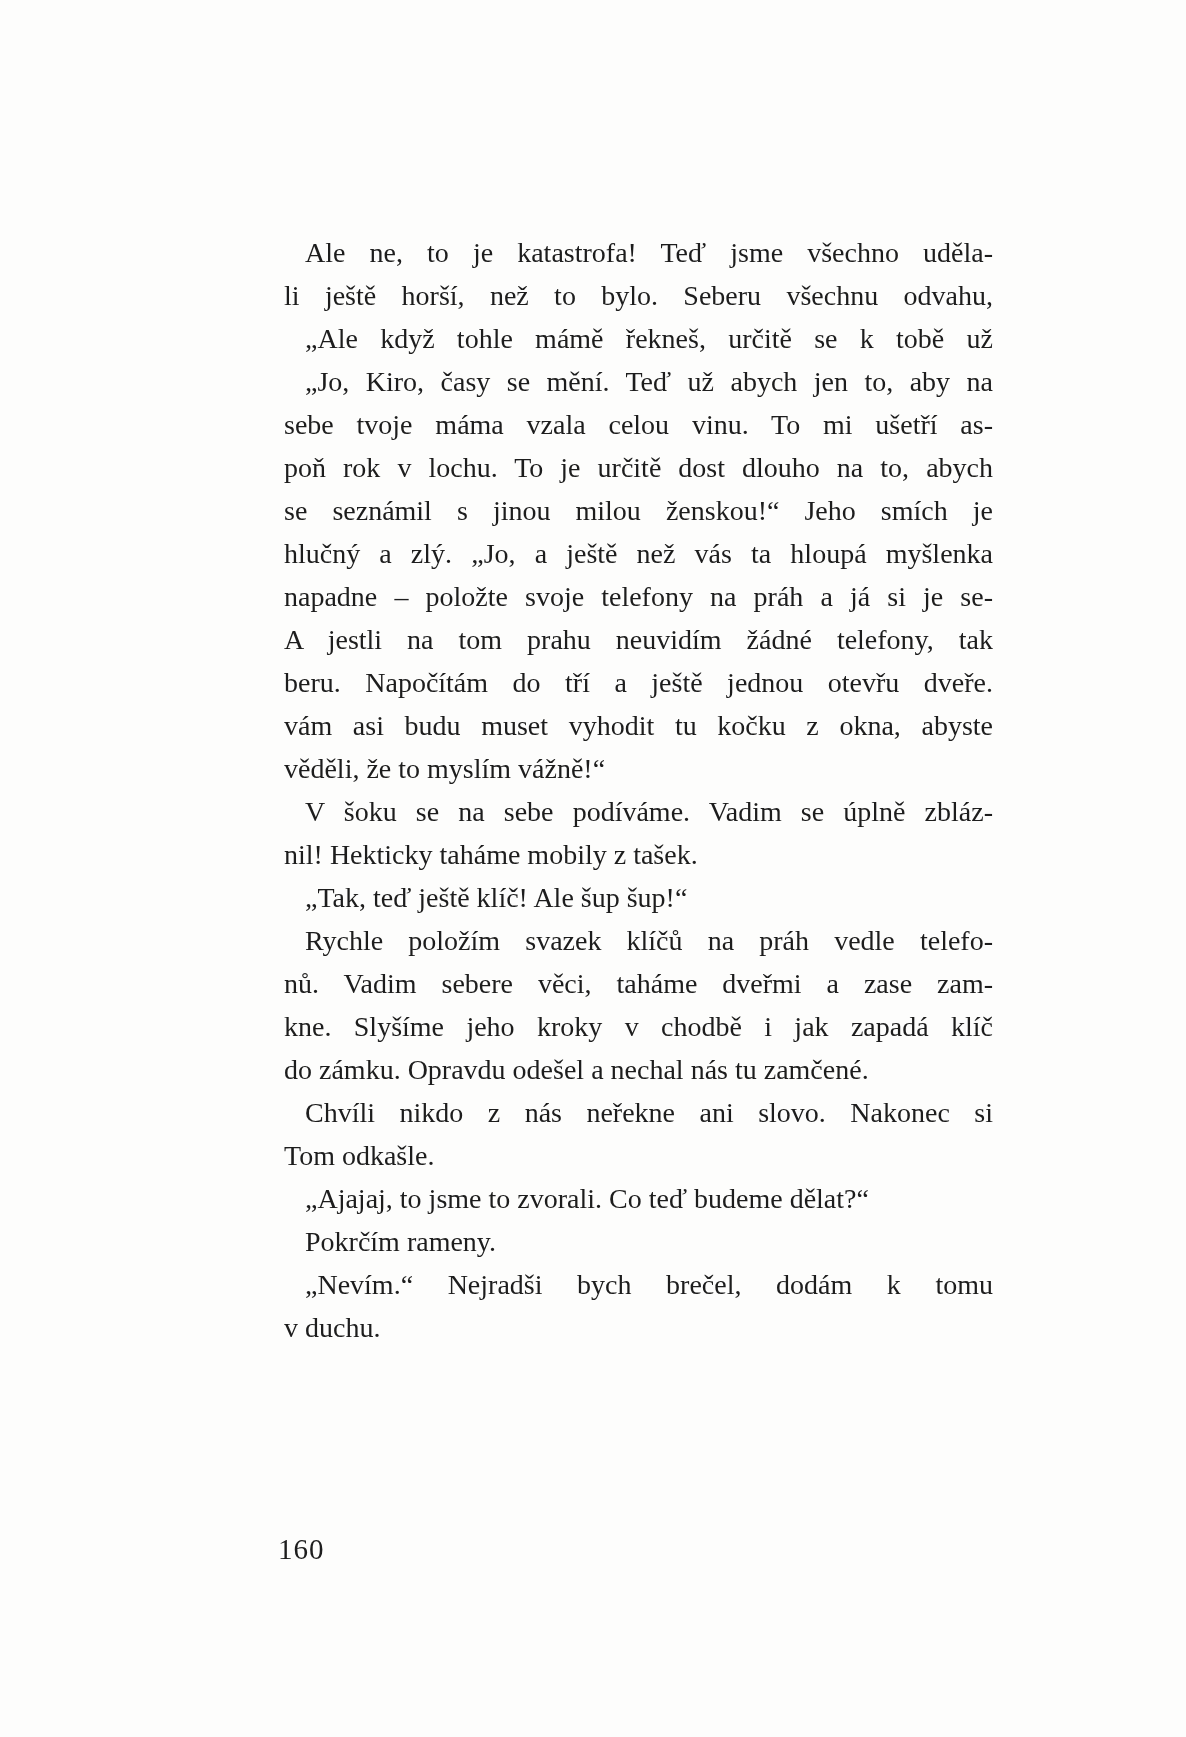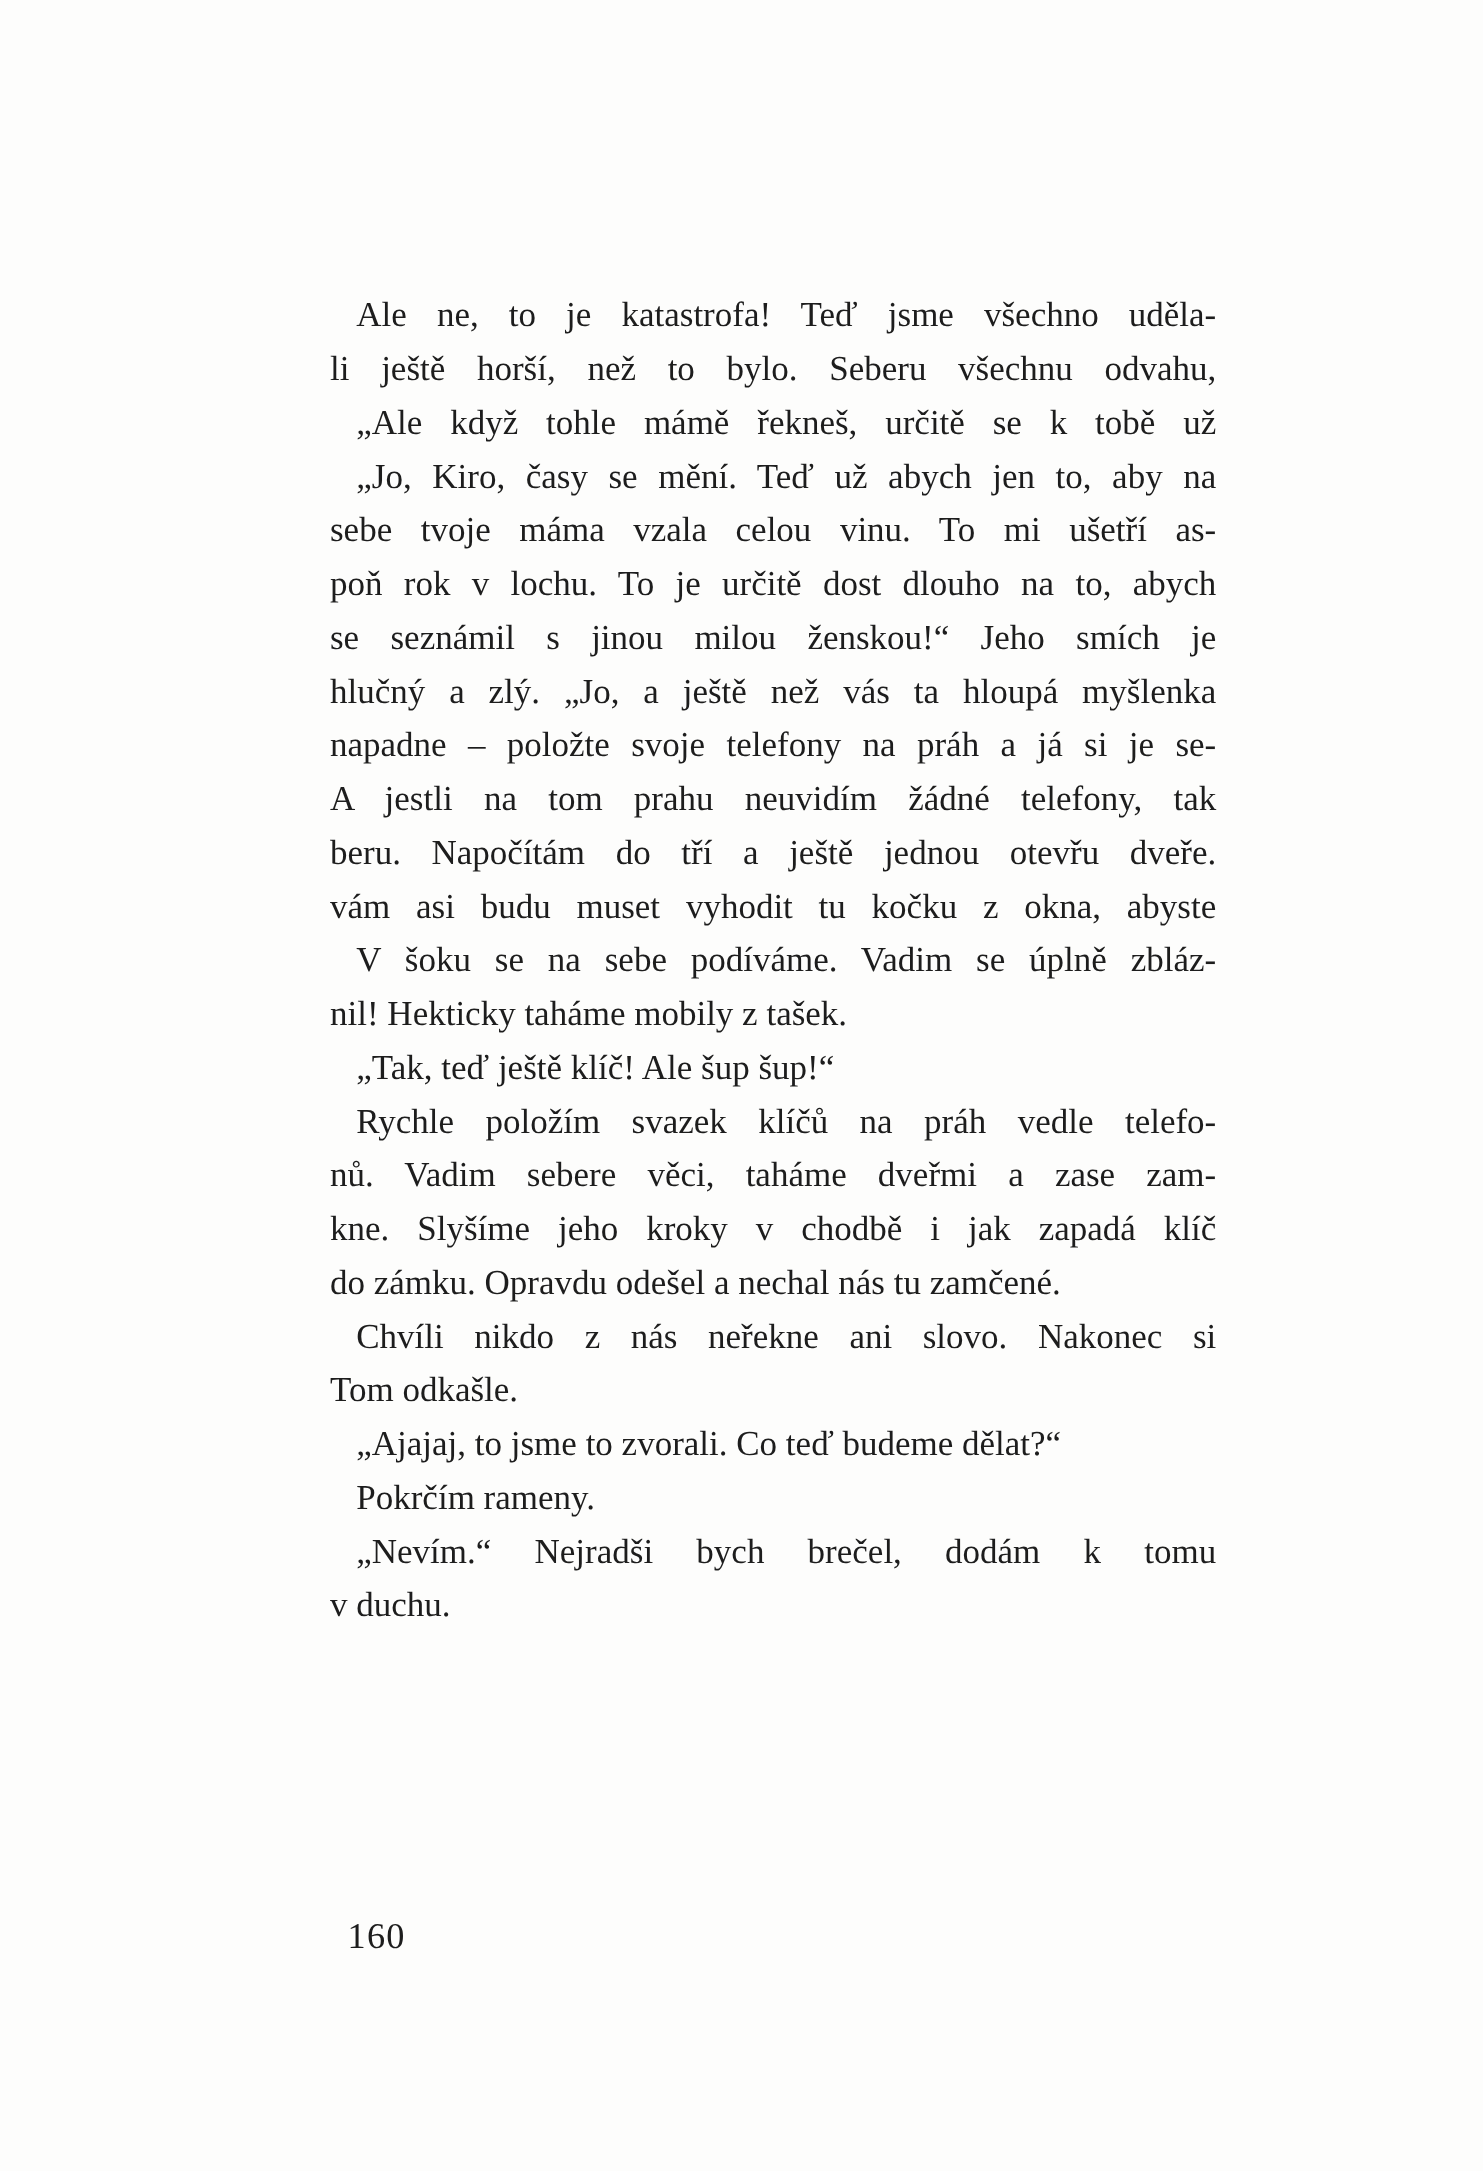--- a/index.html
+++ b/index.html
@@ -15,21 +15,21 @@
   }
   .page {
     position: absolute;
     inset: 0;
     background: #fdfdfc;
     color: #1d1d1d;
     font-family: "Liberation Serif", serif;
   }
   .text-block {
     position: absolute;
-    left: 264px;
+    left: 284px;
     top: 231px;
     width: 709px;
     font-size: 28px;
     line-height: 43px;
     color: #1d1d1d;
   }
   .paragraph {
     margin: 0;
     padding: 0;
   }
@@ -74,20 +74,21 @@
       <div class="paragraph">
         <div class="line first">„Jo, Kiro, časy se mění. Teď už abych jen to, aby na</div>
         <div class="line">sebe tvoje máma vzala celou vinu. To mi ušetří as-</div>
         <div class="line">poň rok v lochu. To je určitě dost dlouho na to, abych</div>
         <div class="line">se seznámil s jinou milou ženskou!“ Jeho smích je</div>
         <div class="line">hlučný a zlý. „Jo, a ještě než vás ta hloupá myšlenka</div>
         <div class="line">napadne – položte svoje telefony na práh a já si je se-</div>
         <div class="line">A jestli na tom prahu neuvidím žádné telefony, tak</div>
         <div class="line">beru. Napočítám do tří a ještě jednou otevřu dveře.</div>
         <div class="line">vám asi budu muset vyhodit tu kočku z okna, abyste</div>
+        <div class="line last">věděli, že to myslím vážně!“</div>
       </div>
       <div class="paragraph">
         <div class="line first">V šoku se na sebe podíváme. Vadim se úplně zbláz-</div>
         <div class="line last">nil! Hekticky taháme mobily z tašek.</div>
       </div>
       <div class="paragraph">
         <div class="line first last">„Tak, teď ještě klíč! Ale šup šup!“</div>
       </div>
       <div class="paragraph">
         <div class="line first">Rychle položím svazek klíčů na práh vedle telefo-</div>

